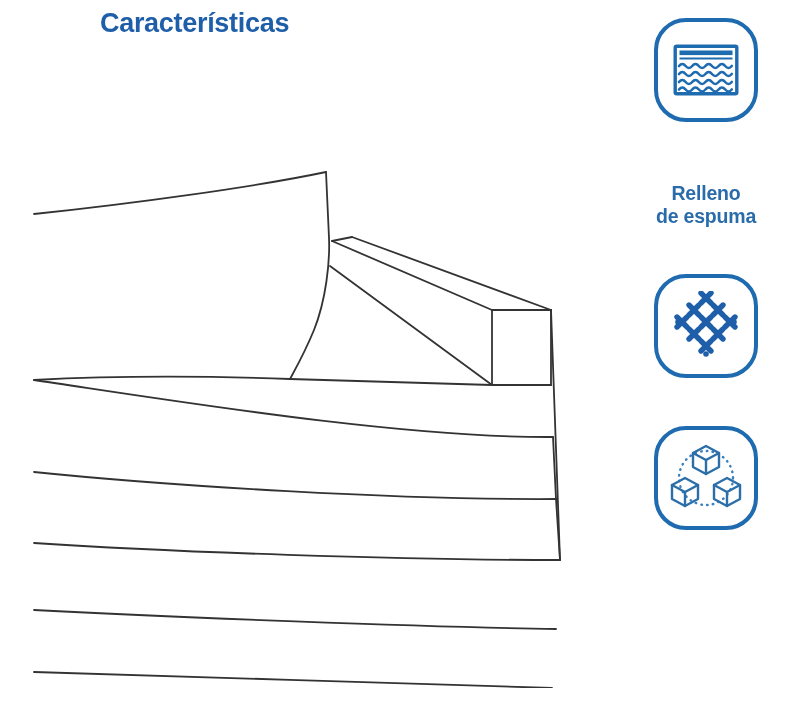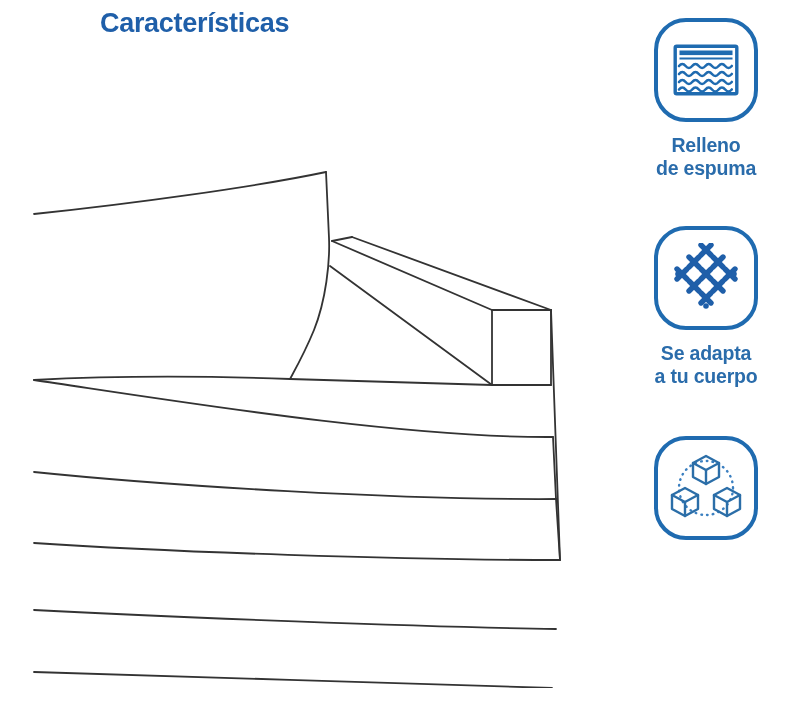--- a/index.html
+++ b/index.html
@@ -47,21 +47,21 @@
     display: flex;
     flex-direction: column;
     align-items: center;
   }
   .feature-item {
     width: 188px;
     display: flex;
     flex-direction: column;
     align-items: center;
   }
-  .feature-item.f1 { margin-top: 18px; }
+  .feature-item.f1 { margin-top: 18px; gap: 48px; }
   .feature-item.f2 { margin-top: 46px; }
   .feature-item.f3 { margin-top: 48px; }
 
   .feature-icon-box {
     width: 104px;
     height: 104px;
     border: 4px solid #1f6bb0;
     border-radius: 32px;
     box-sizing: border-box;
     display: flex;
@@ -185,22 +185,20 @@
             <circle cx="35" cy="63" r="2.8"></circle>
             <circle cx="7" cy="31" r="2.8"></circle>
             <circle cx="63" cy="31" r="2.8"></circle>
             <circle cx="23" cy="19" r="2.6"></circle>
             <circle cx="47" cy="19" r="2.6"></circle>
             <circle cx="23" cy="43" r="2.6"></circle>
             <circle cx="47" cy="43" r="2.6"></circle>
           </g>
         </svg>
       </div>
-      <div class="feature-label">Se adapta
-a tu cuerpo</div>
     </div>
 
     <div class="feature-item f3">
       <div class="feature-icon-box">
         <svg width="72" height="70" viewBox="0 0 72 70" xmlns="http://www.w3.org/2000/svg">
 
           <circle cx="36" cy="35" r="27" fill="none" stroke="#3a7fc0" stroke-width="2.4" stroke-linecap="round" stroke-dasharray="0.6 5.2"></circle>
           <g fill="none" stroke="#2b6ea8" stroke-width="2.4" stroke-linejoin="round" stroke-linecap="round">
 
             <path d="M36,3 L49,10 L49,24 L36,31 L23,24 L23,10 Z"></path>

